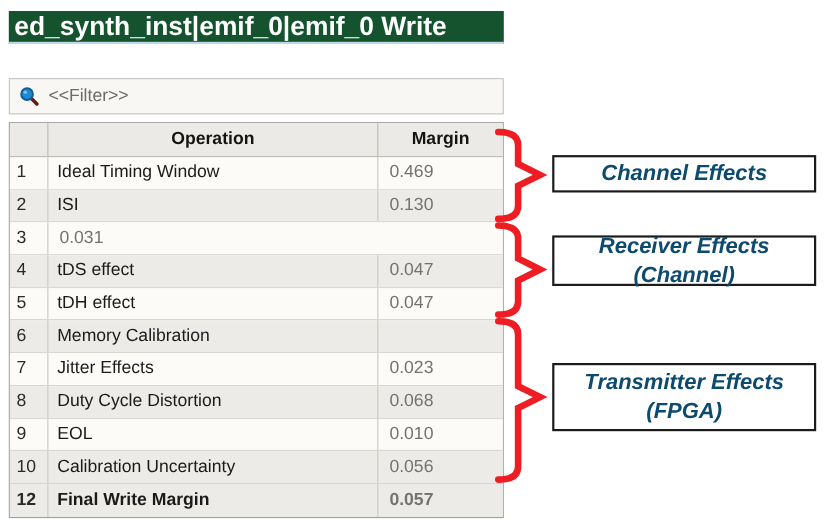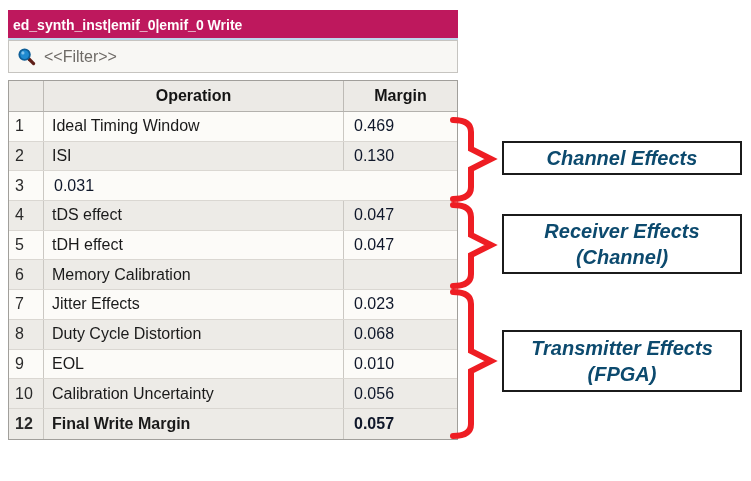--- a/index.html
+++ b/index.html
@@ -6,31 +6,31 @@
   body {
     width:751px; height:481px; position:relative; overflow:hidden;
     background:#ffffff;
     font-family:"Liberation Sans", sans-serif;
   }
 
   
   .panel { position:absolute; left:8px; top:10px; width:450px; }
 
   .titlebar {
-    height:30px; background:#be185d; color:#ffffff;
-    font-size:14px; font-weight:bold; line-height:30px;
+    height:30px; background:#14532d; color:#ffffff;
+    font-size:24px; font-weight:bold; line-height:30px;
     padding-left:5px; box-sizing:border-box;
     border-bottom:2px solid #bcd9ec;
     white-space:nowrap; overflow:hidden;
   }
 
   .filterrow {
     height:33px; background:#f8f7f4;
     border:1px solid #c6c4c0; box-sizing:border-box;
-    display:flex; align-items:center; gap:8px; padding-left:8px;
+    display:flex; align-items:center; gap:8px; padding-left:8px;margin-top:31px;
   }
   .filter-text { color:#6e6a66; font-size:16px; }
 
   .gap { height:7px; }
 
   .ttable {
     width:450px; box-sizing:border-box;
     border:1px solid #a19f9b; background:#fcfbf8;
   }
   .thead {
@@ -54,32 +54,32 @@
   .trow:last-child { border-bottom:none;font-weight:bold; }
   .trow.odd  { background:#fcfbf8; }
   .trow.even { background:#edebe7; }
   .tcell {
     display:flex; align-items:center; font-size:16px;
     border-right:1px solid #cbc8c3; box-sizing:border-box;
     white-space:nowrap; overflow:hidden;
   }
   .cell-num    { width:35px; padding-left:6px; color:#2a2a2a; }
   .cell-op     { width:300px; padding-left:8px; color:#1a1a1a; }
-  .cell-margin { flex:1; padding-left:10px; color:#0f172a; border-right:none; }
+  .cell-margin { flex:1; padding-left:10px; color:#737373; border-right:none; }
 
   
   .brace-overlay { position:absolute; left:0; top:0; pointer-events:none; }
 
   .label-box {
     position:absolute; left:502px; width:240px; box-sizing:border-box;
     border:2px solid #1b1b1b; background:#ffffff;
     display:flex; flex-direction:column; justify-content:center; align-items:center;
   }
   .box-1 { top:141px; height:34px; }
-  .box-2 { top:214px; height:60px; }
+  .box-2 { top:214px; height:46px; }
   .box-3 { top:330px; height:62px;justify-content:center; }
   .label-line {
     color:#0c4a6e; font-size:20px; font-weight:bold; font-style:italic;
     line-height:26px; white-space:nowrap;
   }
   .label-line:empty { display:none; }
 </style>
 </head>
 <body>
 

